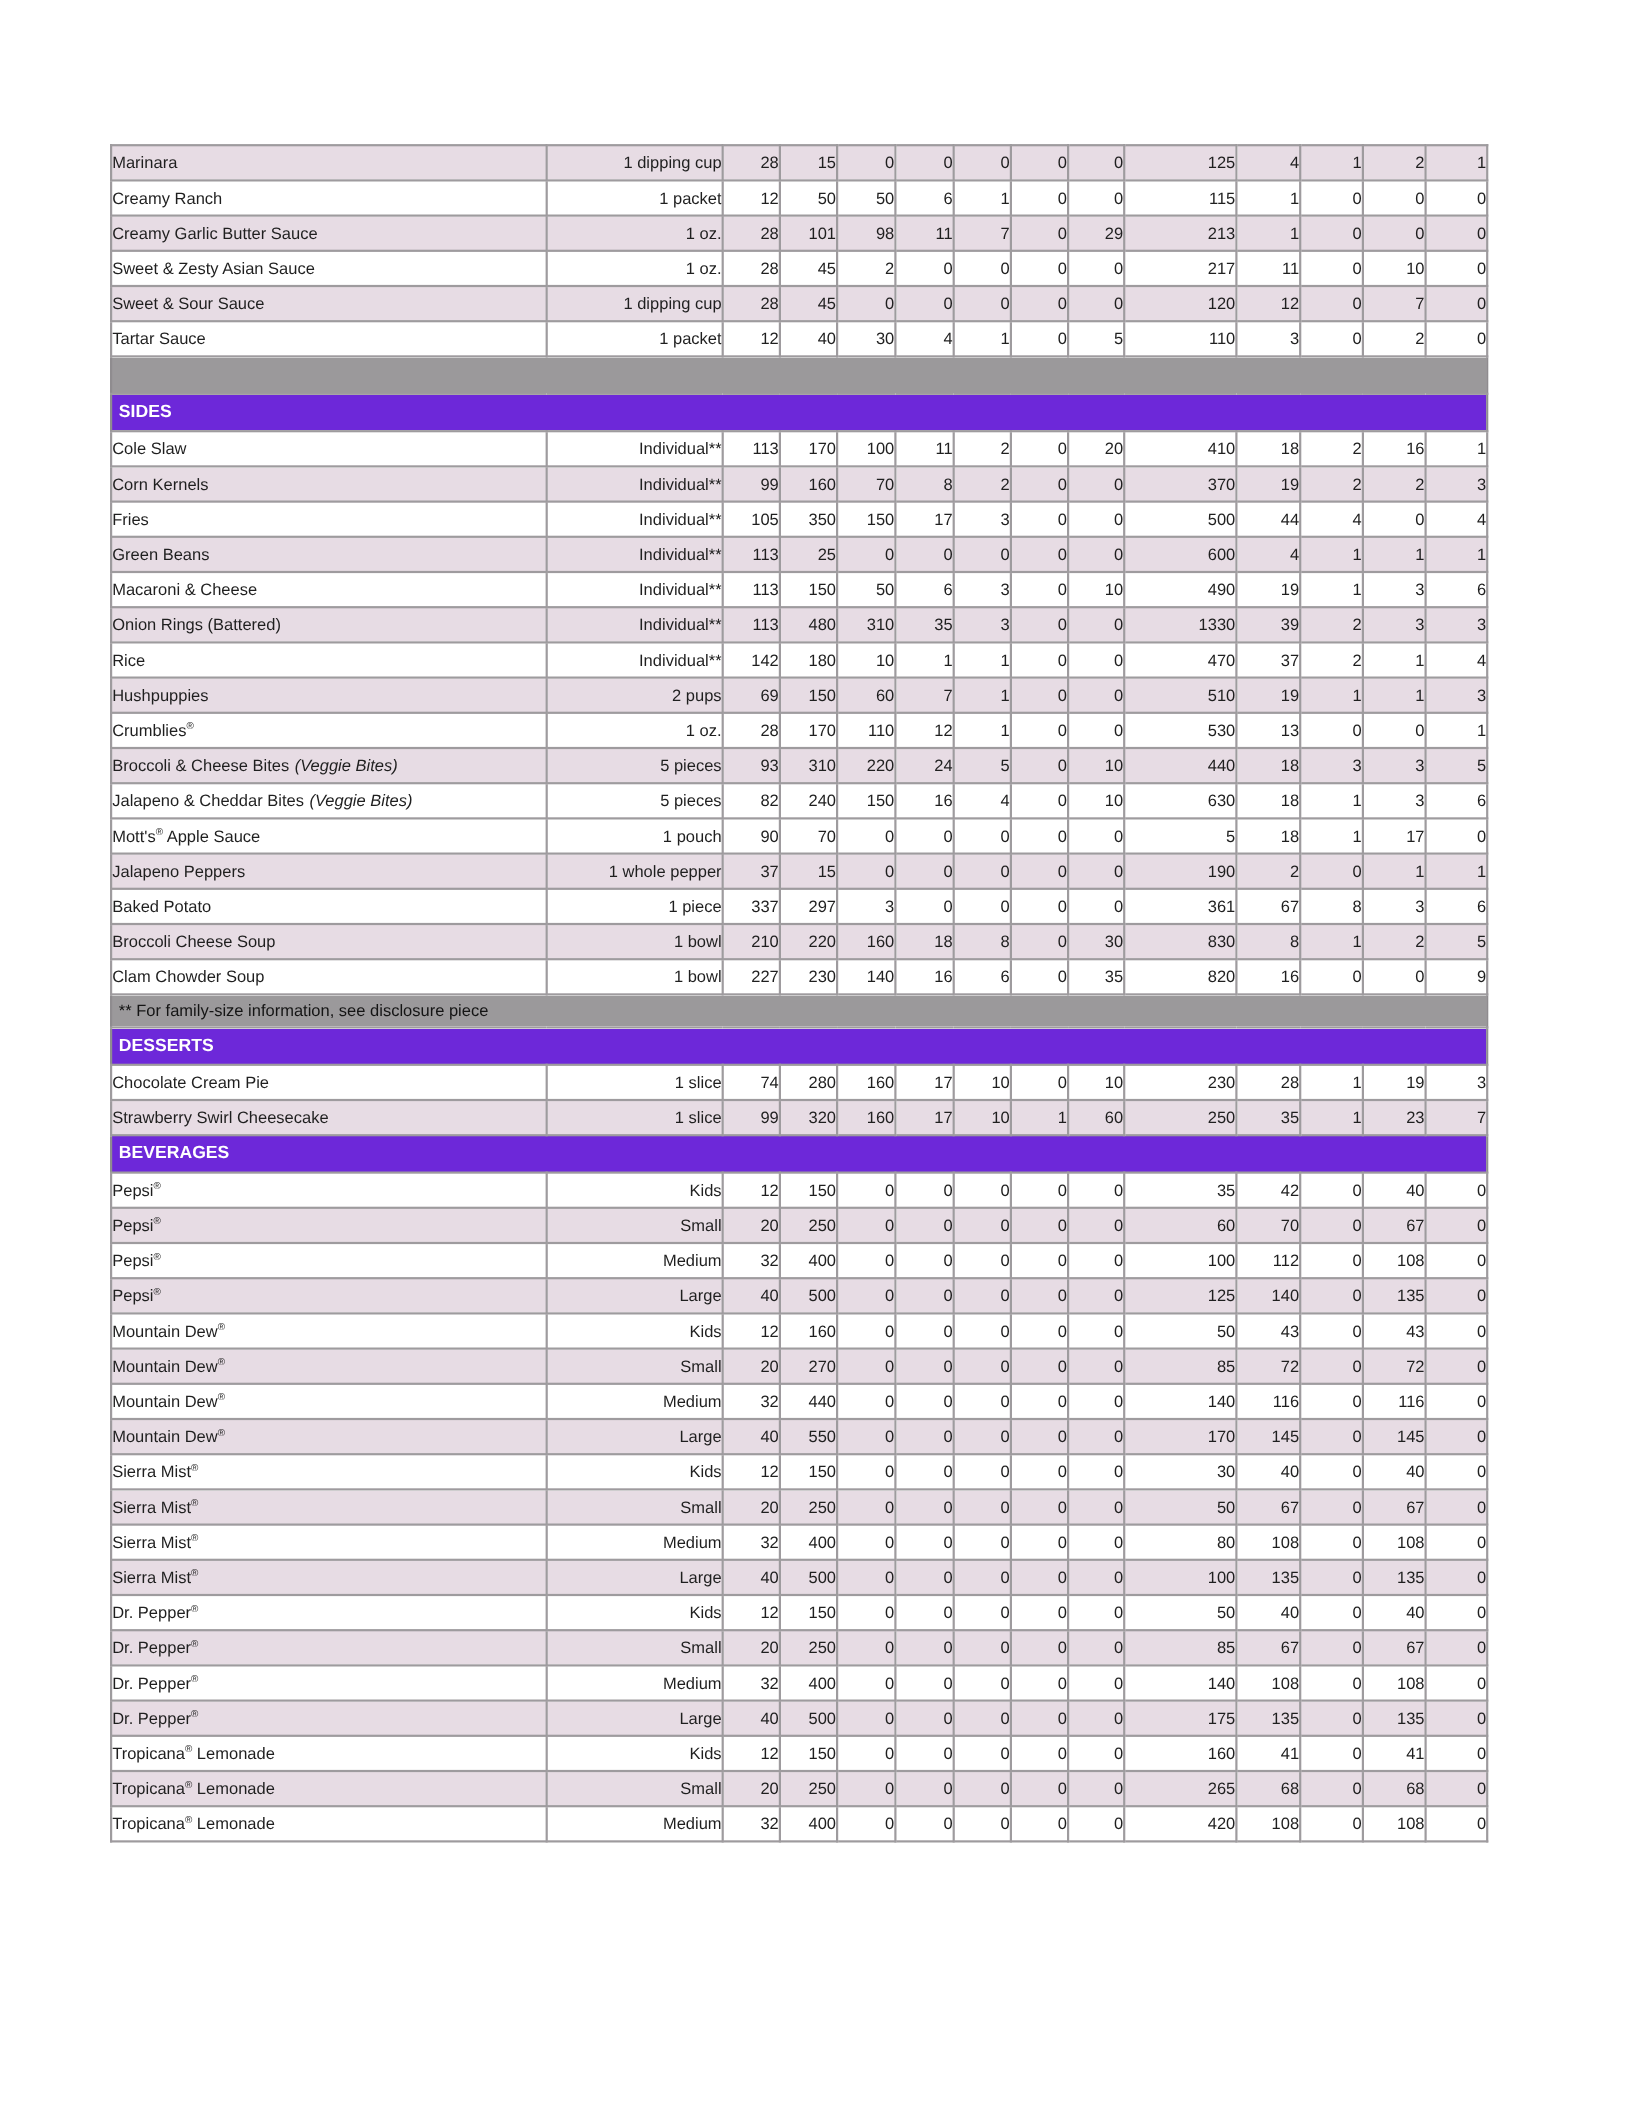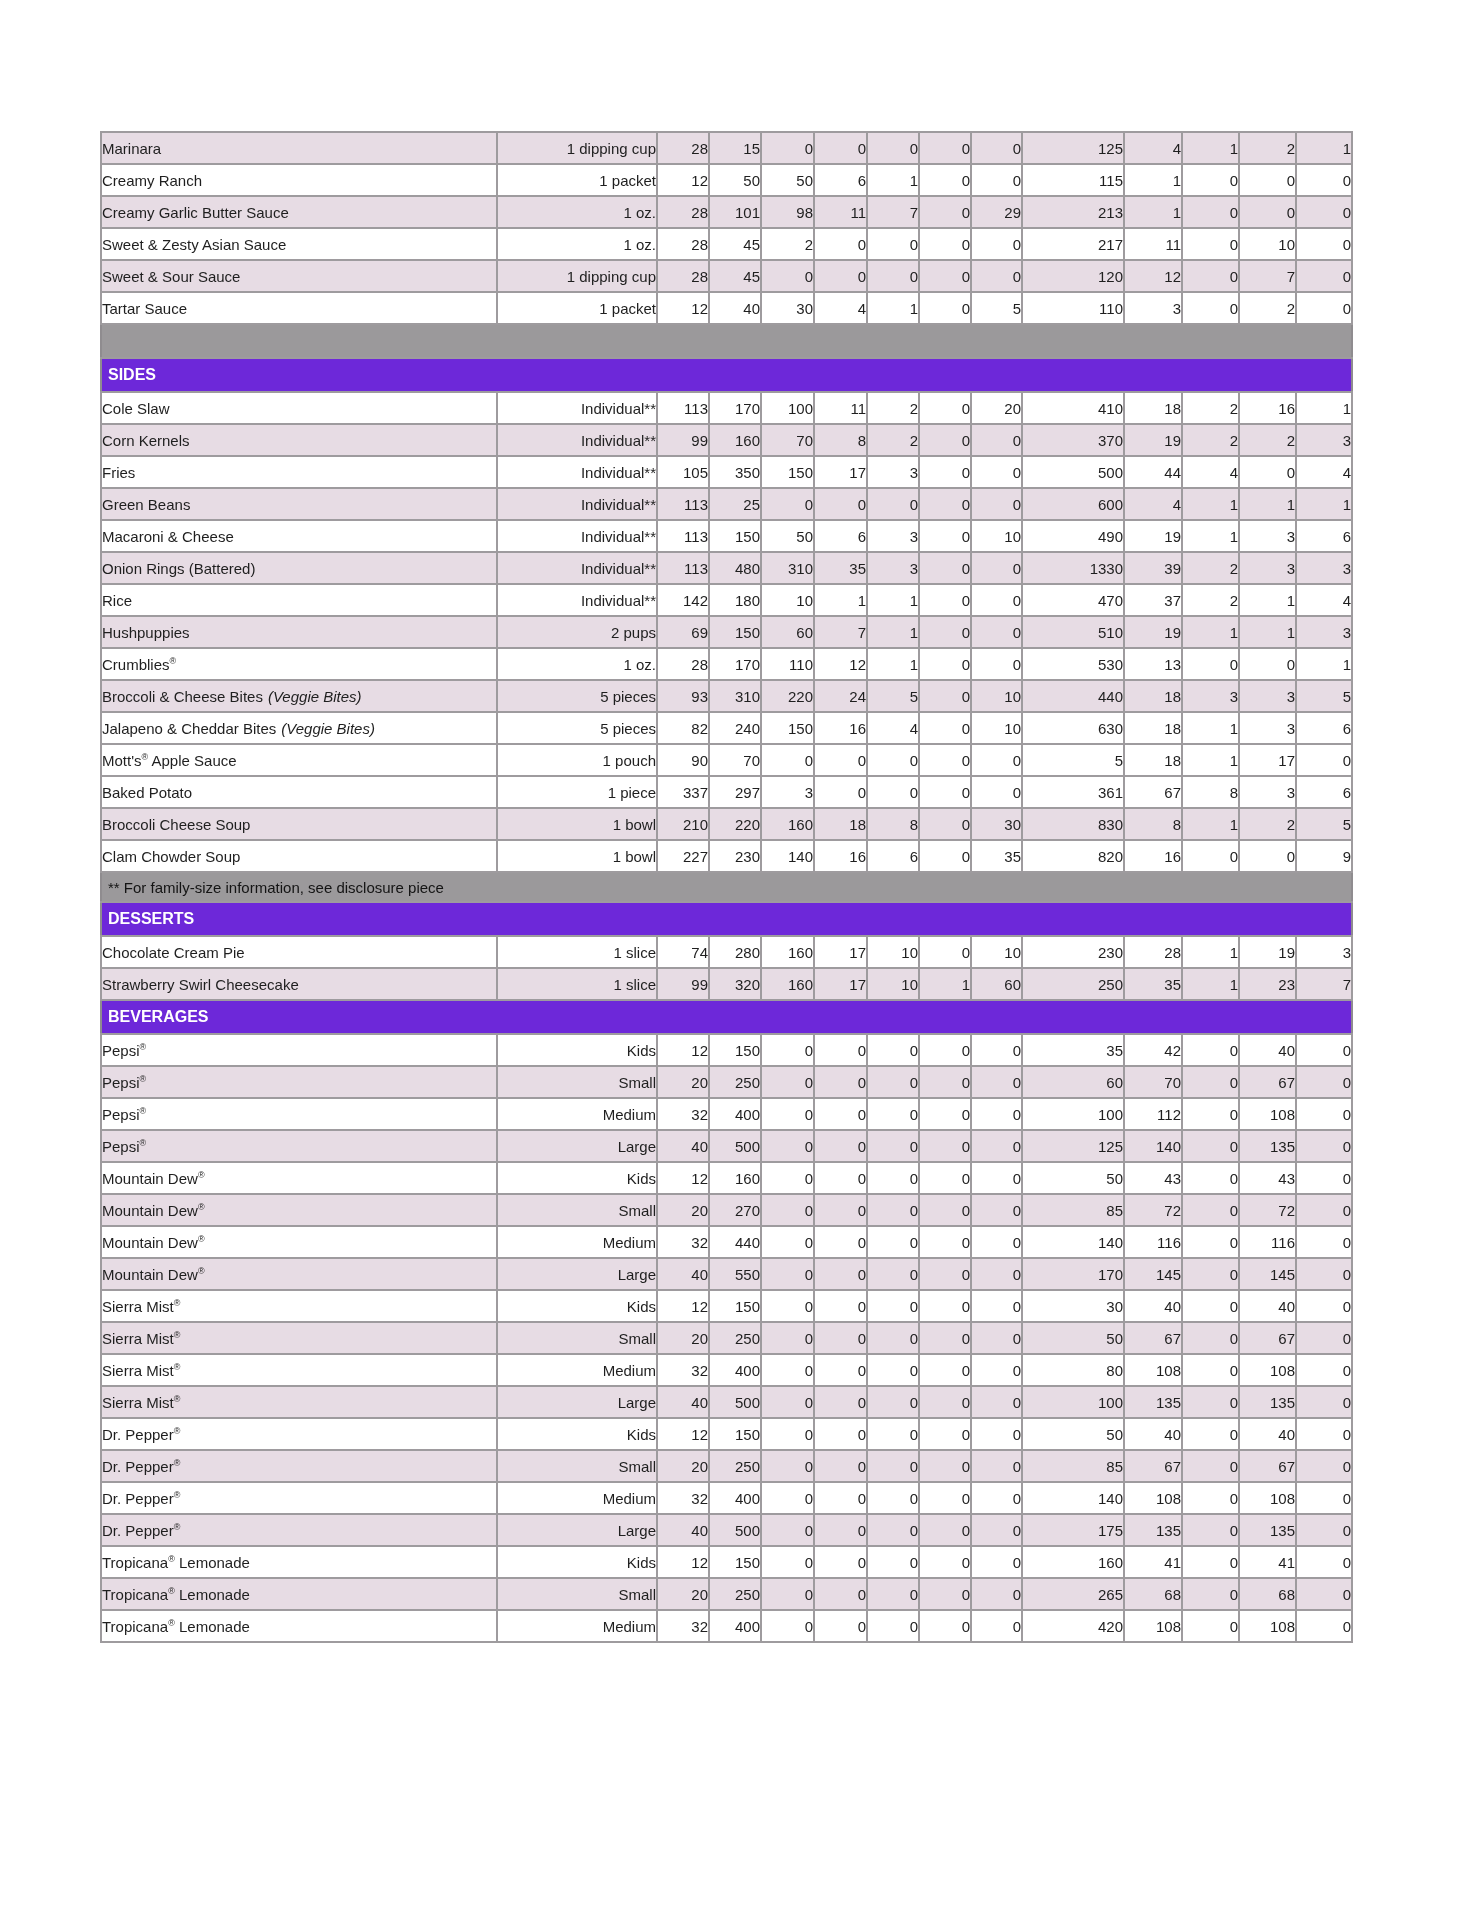--- a/index.html
+++ b/index.html
@@ -377,20 +377,36 @@
           <td class="num-cell">0</td>
           <td class="num-cell">0</td>
           <td class="num-cell">0</td>
           <td class="num-cell">0</td>
           <td class="num-cell">5</td>
           <td class="num-cell">18</td>
           <td class="num-cell">1</td>
           <td class="num-cell">17</td>
           <td class="num-cell">0</td>
         </tr>
+        <tr class="data-row shaded">
+          <td class="name-cell"><span>Jalapeno Peppers</span><span class="item-italic"></span></td>
+          <td class="serving-cell">1 whole pepper</td>
+          <td class="num-cell">37</td>
+          <td class="num-cell">15</td>
+          <td class="num-cell">0</td>
+          <td class="num-cell">0</td>
+          <td class="num-cell">0</td>
+          <td class="num-cell">0</td>
+          <td class="num-cell">0</td>
+          <td class="num-cell">190</td>
+          <td class="num-cell">2</td>
+          <td class="num-cell">0</td>
+          <td class="num-cell">1</td>
+          <td class="num-cell">1</td>
+        </tr>
         <tr class="data-row">
           <td class="name-cell"><span>Baked Potato</span><span class="item-italic"></span></td>
           <td class="serving-cell">1 piece</td>
           <td class="num-cell">337</td>
           <td class="num-cell">297</td>
           <td class="num-cell">3</td>
           <td class="num-cell">0</td>
           <td class="num-cell">0</td>
           <td class="num-cell">0</td>
           <td class="num-cell">0</td>

